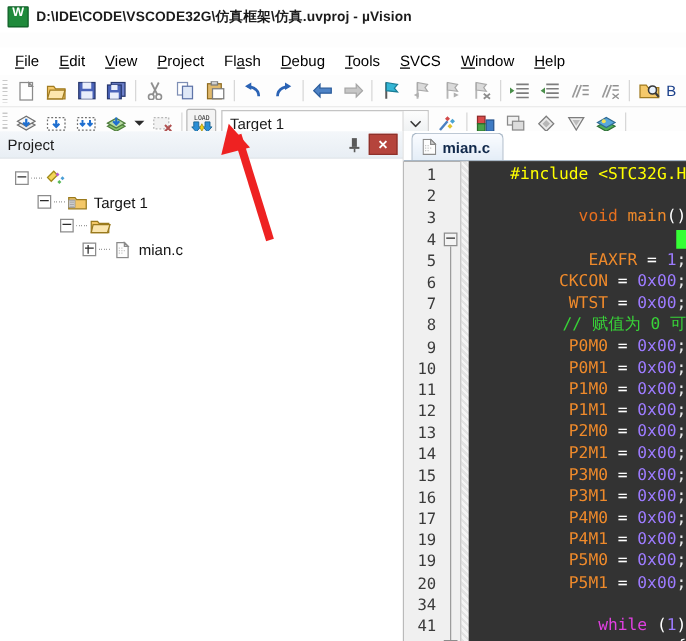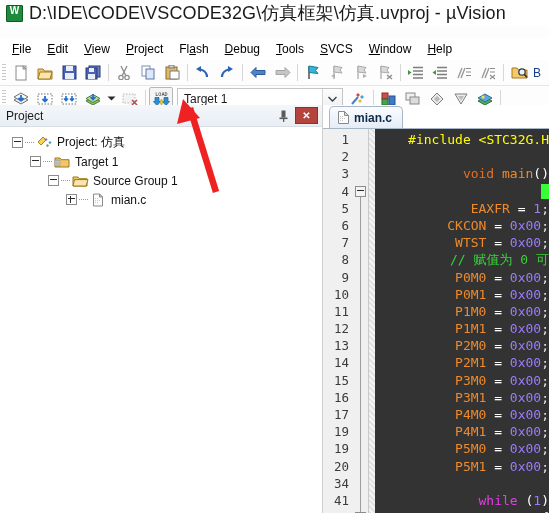--- a/index.html
+++ b/index.html
@@ -18,21 +18,21 @@
     padding:0 6px;background:#ffffff;
   }
   .app-icon{
     width:15px;height:15px;flex:none;background:#1f8a3b;border:1px solid #0d5c25;
     border-radius:1px;position:relative;
   }
   .app-icon:after{
     content:"W";position:absolute;left:0;right:0;top:-1px;text-align:center;
     font-size:10px;font-weight:bold;color:#fff;font-family:"Liberation Sans",sans-serif;
   }
-  .title-text{font-size:18px;color:#1b1b1b;white-space:nowrap;letter-spacing:.1px;}
+  .title-text{font-size:11px;color:#1b1b1b;white-space:nowrap;letter-spacing:.1px;font-weight:bold;}
 
   
   .menubar{
     height:22px;display:flex;align-items:center;
     padding:0 4px;background:#ffffff;margin-top:12px;
   }
   .menu-item{
     padding:2px 8px;font-size:12px;color:#000;cursor:default;white-space:nowrap;
   }
   .menu-item u{text-decoration:underline;}
@@ -490,21 +490,20 @@
           <div class="tbox"></div>
           <div class="tdots"></div>
           <div class="ticon">
             <svg width="16" height="14">
                 <path d="M1 6 L6 1 L9 4 L4 9 Z" fill="#f3d55a" stroke="#a08a18"></path>
                 <path d="M9 2 l1.6 1.6 l-1.6 1.6 l-1.6-1.6 z" fill="#b55ad0"></path>
                 <path d="M13 5 l1.6 1.6 l-1.6 1.6 l-1.6-1.6 z" fill="#4a9ed6"></path>
                 <path d="M10.5 8 l1.6 1.6 l-1.6 1.6 l-1.6-1.6 z" fill="#58b858"></path>
               </svg>
           </div>
-          <div class="tlabel">Project: 仿真</div>
         </div>
 
         <div class="tnode ind2">
           <div class="tbox"></div>
           <div class="tdots"></div>
           <div class="ticon">
             <svg width="17" height="14">
                 <path d="M1 3h5l1.3 1.7H15V12H1z" fill="#f3c768" stroke="#9a7a1d"></path>
                 <rect x="1" y="5" width="5" height="6" fill="#d9d9d9" stroke="#8a8a8a" stroke-width=".6"></rect>
                 <path d="M1.8 5.8 h3.4 M1.8 7.2 h3.4 M1.8 8.6 h3.4 M1.8 10 h3.4" stroke="#8a8a8a" stroke-width=".5"></path>
@@ -515,21 +514,20 @@
 
         <div class="tnode ind3">
           <div class="tbox"></div>
           <div class="tdots"></div>
           <div class="ticon">
             <svg width="17" height="14">
                 <path d="M1 3h5l1.3 1.7H15V12H1z" fill="#f3c768" stroke="#9a7a1d"></path>
                 <path d="M2.5 5.6H16L14 12H1z" fill="#fae5ae" stroke="#9a7a1d"></path>
               </svg>
           </div>
-          <div class="tlabel">Source Group 1</div>
         </div>
 
         <div class="tnode ind4">
           <div class="tbox plus"></div>
           <div class="tdots"></div>
           <div class="ticon">
             <svg width="13" height="14">
                 <path d="M1.5 1h6l3 3v9h-9z" fill="#fdfdfd" stroke="#8a8a8a"></path>
                 <path d="M7.5 1 L10.5 4 H7.5 Z" fill="#dcdcdc" stroke="#8a8a8a"></path>
                 <g fill="#c9c9c9">

